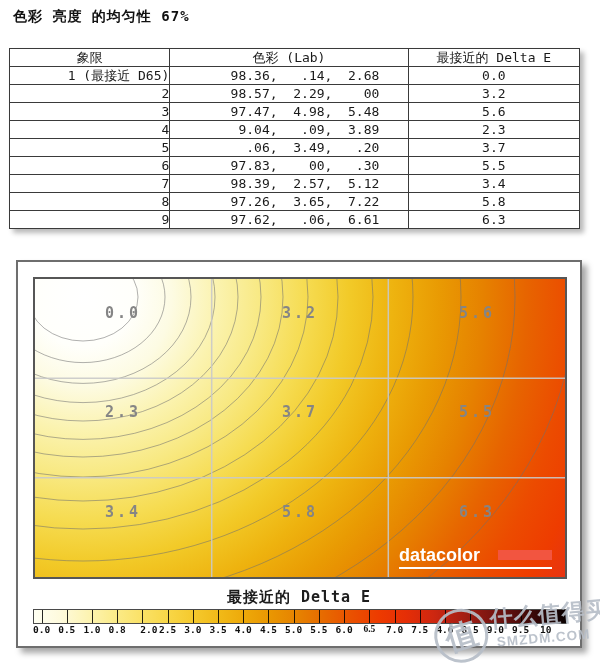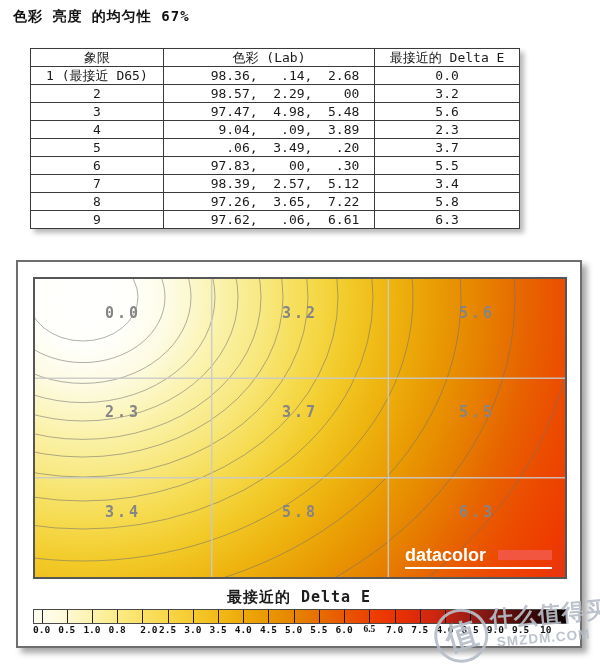--- a/index.html
+++ b/index.html
@@ -7,48 +7,48 @@
     width:600px;height:665px;position:relative;background:#ffffff;overflow:hidden;
     font-family:"DejaVu Sans Mono","Liberation Mono",monospace;color:#1a1a1a;
   }
   
   .page-title{
     position:absolute;left:13px;top:8px;font-size:14px;font-weight:bold;
     letter-spacing:1px;color:#111;white-space:pre;text-align:center;
   }
   
   .uni-table{
-    position:absolute;left:30px;top:48px;width:490px;border-collapse:collapse;
+    position:absolute;left:9px;top:48px;width:571px;border-collapse:collapse;
     background:#fff;box-shadow:4px 4px 5px rgba(0,0,0,0.28);
     font-size:13px;
   }
   .uni-table th,.uni-table td{
     border:1px solid #3a3a3a;height:17px;line-height:17px;padding:0;overflow:hidden;
     font-weight:normal;white-space:nowrap;
   }
   .col-q{width:160px;} .col-lab{width:238px;} .col-de{width:171px;}
-  .cell-q{text-align:center;padding-left:8px;margin-left:24px;}
+  .cell-q{text-align:right;padding-left:8px;margin-left:24px;}
   .cell-lab{text-align:center;}
   .cell-lab span{display:inline-block;text-align:left;white-space:pre;margin-left:32px;}
   .cell-de{text-align:center;}
   .uni-table th{text-align:center;}
   
   .panel{
     position:absolute;left:16px;top:260px;width:562px;height:384px;
     border:2px solid #6e6e6e;background:#fff;box-shadow:5px 5px 6px rgba(0,0,0,0.35);
   }
   .heatmap{
     position:absolute;left:15px;top:15px;width:530px;height:298px;
     border:2px solid #565656;overflow:hidden;
   }
   .heatmap svg{display:block;}
   .hm-label{font-family:"DejaVu Sans Mono","Liberation Mono",monospace;font-weight:bold;}
   
   .dc-logo{
-    position:absolute;right:13px;bottom:8px;display:flex;align-items:center;gap:12px;
+    position:absolute;right:13px;bottom:8px;display:flex;align-items:center;gap:18px;
     border-bottom:2px solid #ffffff;padding-bottom:3px;
   }
   .dc-logo .dc-text{
     color:#ffffff;font-family:"Liberation Sans","DejaVu Sans",sans-serif;
     font-weight:bold;font-size:18px;line-height:18px;letter-spacing:0px;
   }
   .dc-logo .dc-rect{width:54px;height:10px;background:#f25540;}
   
   .cbar-title{
     position:absolute;left:0;top:326px;width:100%;text-align:center;

